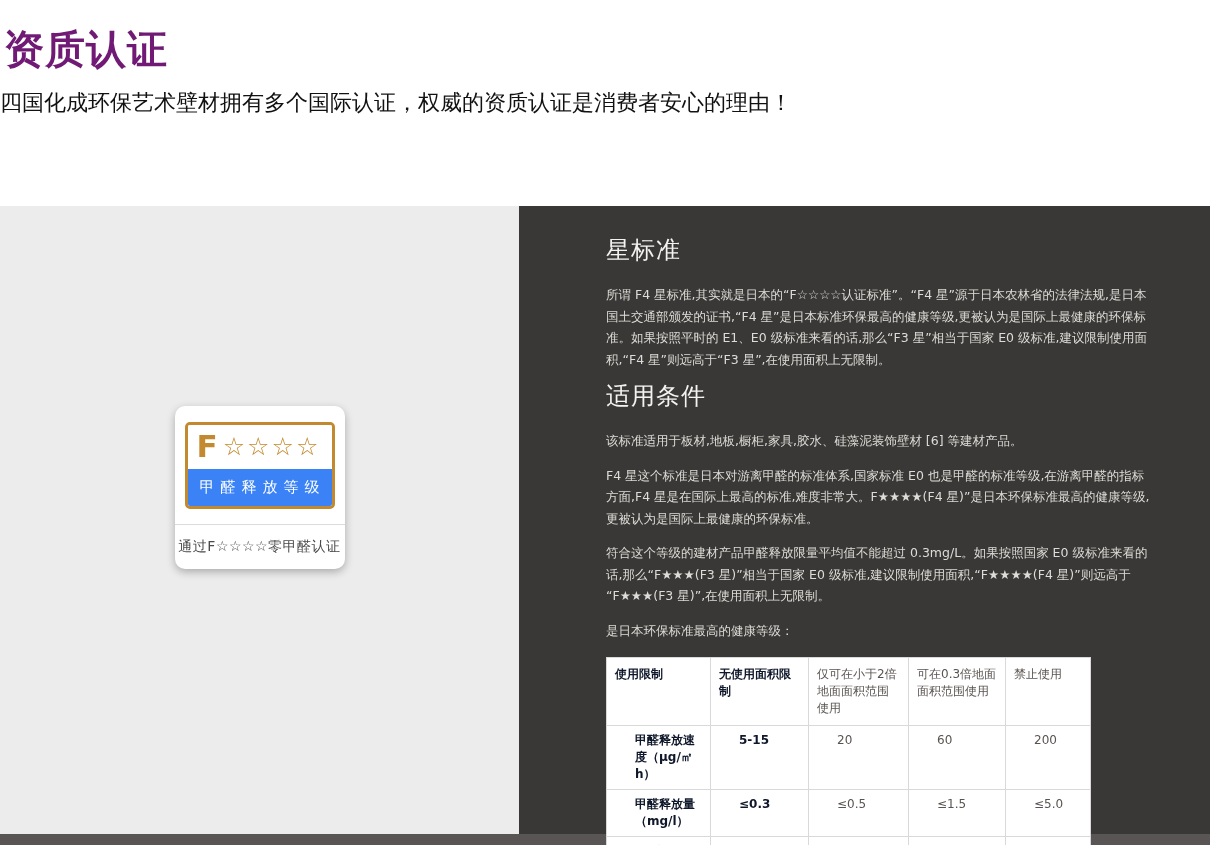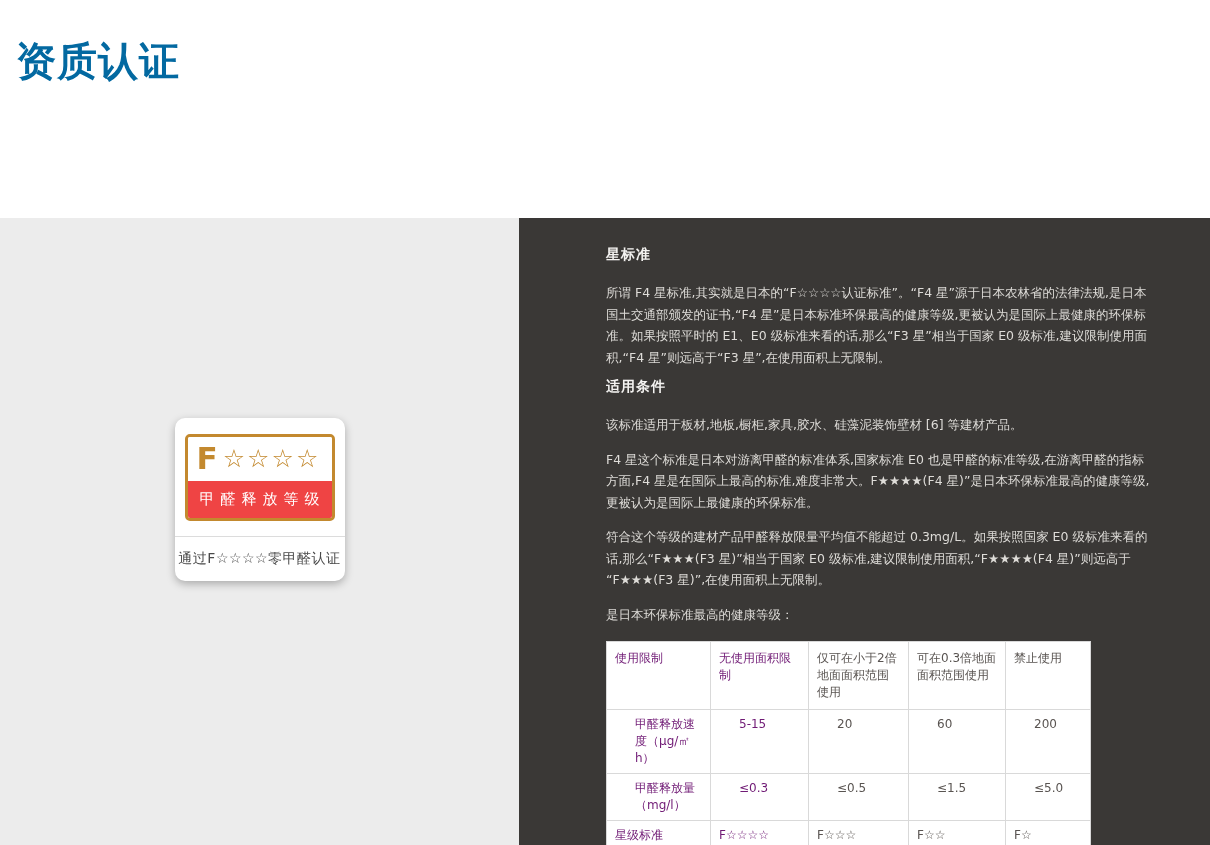--- a/index.html
+++ b/index.html
@@ -6,22 +6,22 @@
   html, body { margin: 0; padding: 0; }
   body {
     width: 1210px; height: 845px;
     background: #ffffff;
     font-family: "DejaVu Sans", "Liberation Sans", sans-serif;
     overflow: hidden;
   }
   
   .header { height: 202px; background: #ffffff; }
   .page-title {
-    margin: 16px; padding: 22px 16px 0 0;
-    font-size: 40px; font-weight: bold; color: #0369a1;
+    margin: 4px; padding: 22px 16px 0 0;
+    font-size: 40px; font-weight: bold; color: #701a75;
     letter-spacing: 1px; line-height: 1.15;
   }
   .page-subtitle {
     margin: 17px 0 0 0;
     font-size: 22px; color: #111; line-height: 1.3;
   }
   
   .main { display: flex; height: 628px; }
   .left-panel {
     width: 519px; background: #ececec;
@@ -42,35 +42,35 @@
   .cert-label {
     width: 150px; border: 3px solid #c3892e; border-radius: 5px; overflow: hidden;
   }
   .cert-label-top {
     background: #ffffff; display: flex; align-items: center;
     padding: 4px 7px 4px 9px; height: 44px;
   }
   .cert-f { color: #c3892e; font-weight: bold; font-size: 31px; line-height: 1; margin-right: 5px; }
   .cert-stars { color: #c3892e; font-size: 25px; line-height: 1; letter-spacing: 2px; white-space: nowrap; }
   .cert-label-bottom {
-    background: #ef4444; color: #ffffff; text-align: center;
+    background: #3b82f6; color: #ffffff; text-align: center;
     font-size: 15px; letter-spacing: 6px; padding: 9px 0 9px 6px;
   }
   .cert-caption {
     flex: 1; display: flex; align-items: center; justify-content: center;
     font-size: 14px; color: #4a4a4a; letter-spacing: 0.5px;
   }
   
   .right-panel {
     flex: 1; background: #3a3836;
     padding: 28px 55px 0 87px;
     color: #deddd9;
   }
   .section-heading {
-    margin: 0; font-size: 14px; font-weight: bold;
+    margin: 0; font-size: 24px; font-weight: normal;
     color: #f4f3f1; letter-spacing: 1px;
   }
   .section-heading.second { margin-top: 10px; }
   .right-panel p {
     margin: 18px 0 0 0; max-width: 552px;
     font-size: 12.5px; line-height: 21.5px; color: #dedcd8;
   }
   .right-panel p.tight { margin-top: 13px; }
   
   .std-table {
@@ -78,29 +78,30 @@
     background: #ffffff; font-size: 12px; color: #595451;
     table-layout: fixed; width: 484px;
   }
   .std-table th, .std-table td {
     border: 1px solid #d9d9d9;
     padding: 6px 8px; text-align: left; vertical-align: top;
     font-weight: normal; line-height: 17px;
   }
   .std-table .hdr-row th { padding-top: 8px; padding-bottom: 8px; height: 44px; }
   .std-table .tall td, .std-table .tall th { height: 42px; padding-left: 28px; }
-  .std-table .b { font-weight: normal; color: #701a75; }
+  .std-table .b { font-weight: bold; color: #0f172a; }
   
   .footer-bar { height: 15px; background: #595555; }
 </style>
 </head>
 <body>
 
 <div class="header">
   <h1 class="page-title">资质认证</h1>
+  <div class="page-subtitle">四国化成环保艺术壁材拥有多个国际认证，权威的资质认证是消费者安心的理由！</div>
 </div>
 
 <div class="main">
 
   <div class="left-panel">
     <div class="cert-card">
       <div class="cert-card-top">
         <div class="cert-label">
           <div class="cert-label-top">
             <span class="cert-f">F</span>

